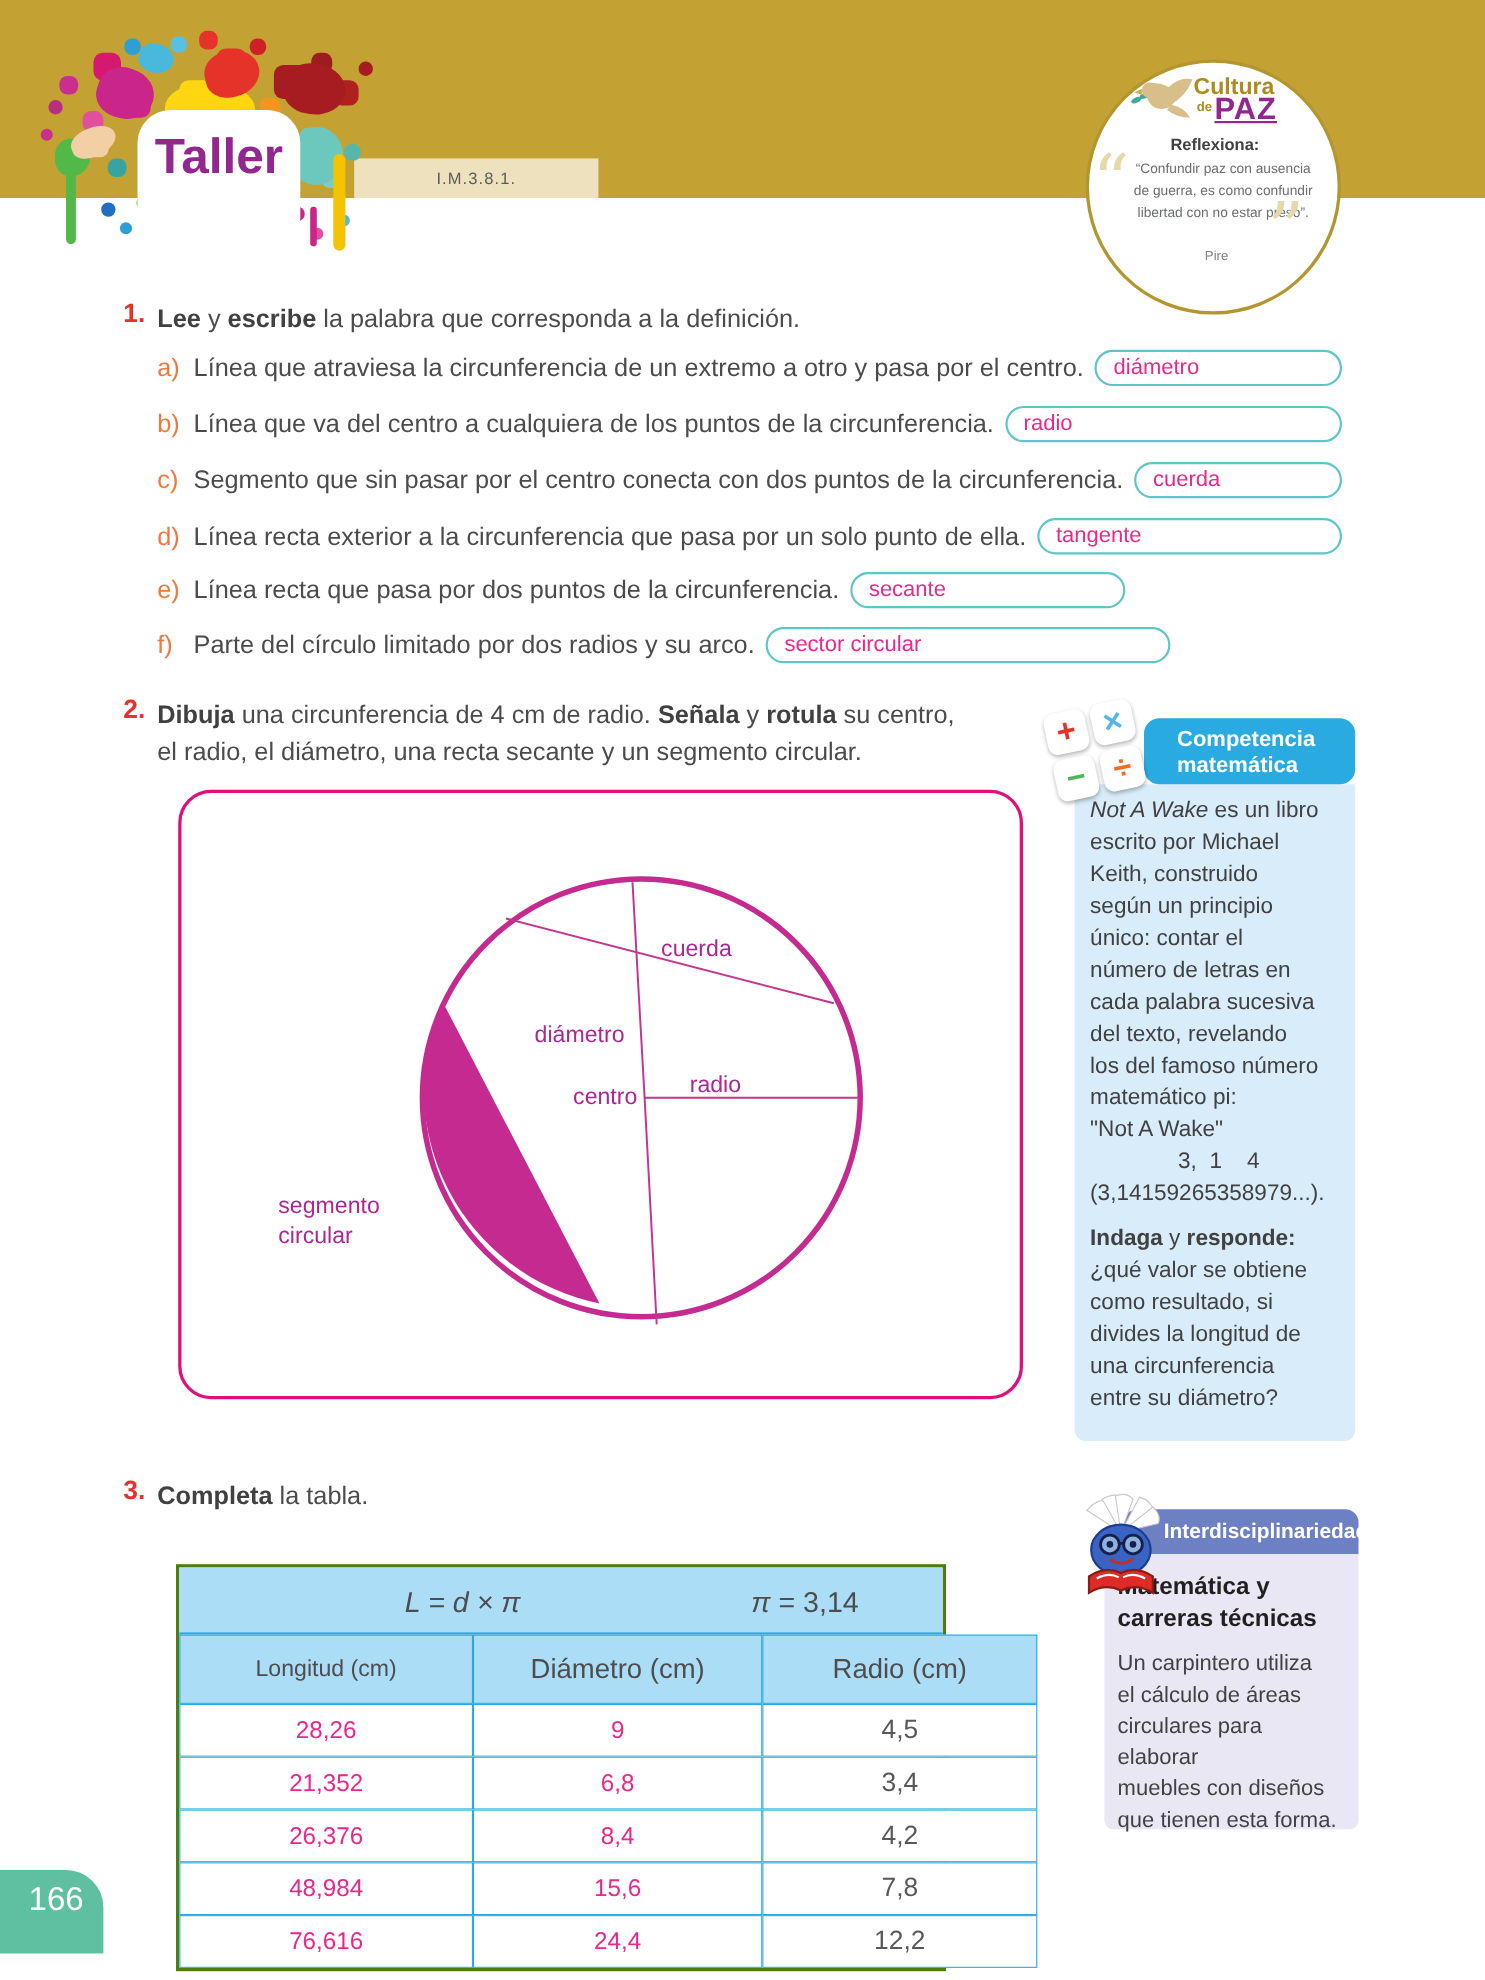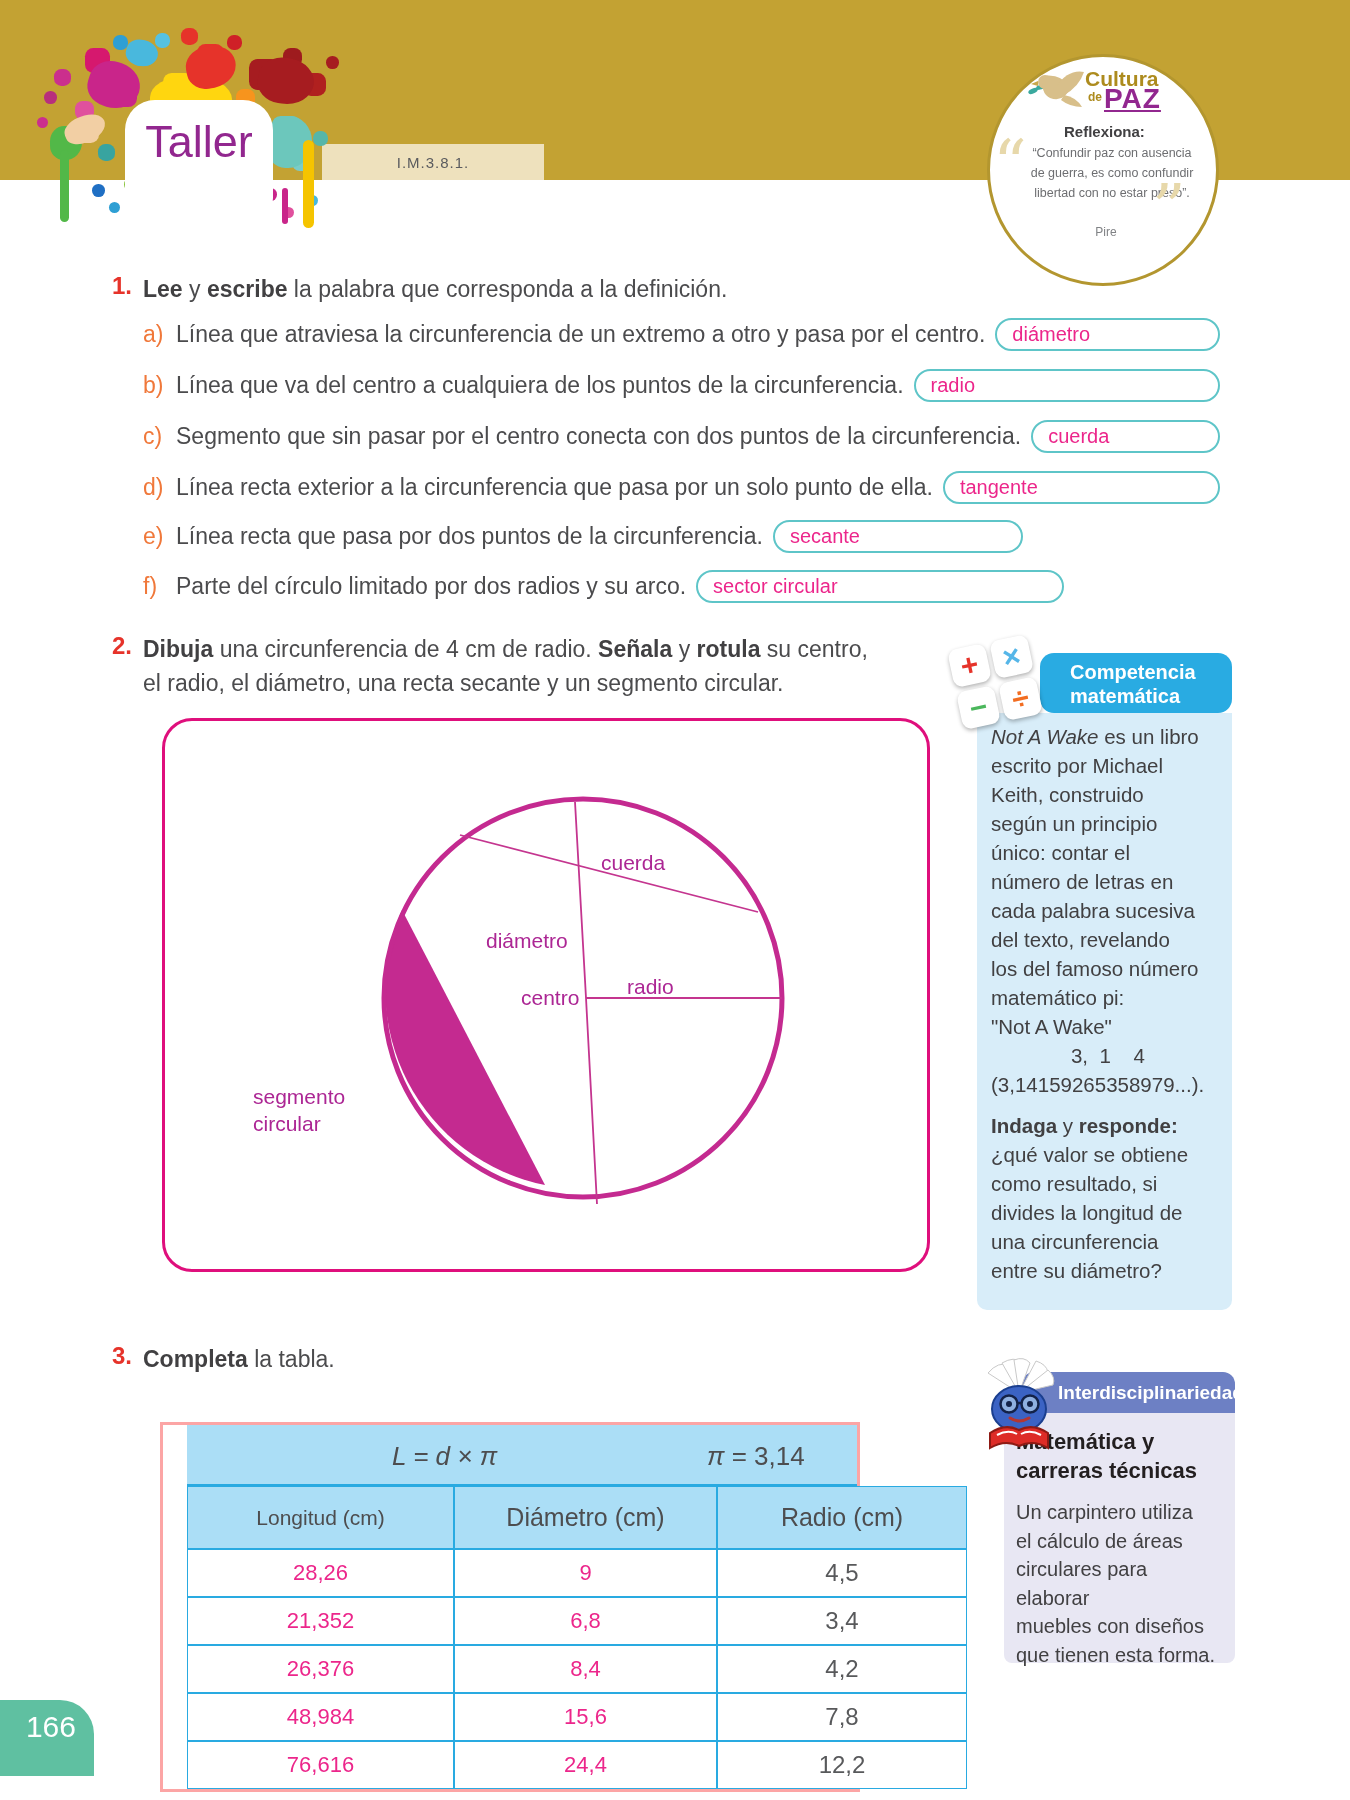--- a/index.html
+++ b/index.html
@@ -7,21 +7,21 @@
   .page { position:relative; width:1350px; height:1800px; background:#ffffff; overflow:hidden; color:#4b4b4d; }
   .abs { position:absolute; }
 
   
   .gold-band { left:0; top:0; width:1350px; height:180px; background:#c3a233; z-index:1; }
   .im-strip { left:322px; top:144px; width:222px; height:36px; background:#eee1bd; z-index:2;
               display:flex; align-items:center; justify-content:center;
               font-size:15px; color:#5a5b5e; letter-spacing:1px; }
   .taller-card { left:125px; top:100px; width:148px; height:128px; background:#ffffff; border-radius:30px; z-index:4;
                  display:flex; align-items:flex-start; justify-content:center; }
-  .taller-card span { margin-top:16px; font-size:45px; font-weight:normal; color:#92278f; }
+  .taller-card span { margin-top:16px; font-size:45px; font-weight:bold; color:#92278f; }
 
   
   .splash { z-index:3; }
   .blob { position:absolute; border-radius:48% 52% 55% 45%; }
   .drip { position:absolute; border-radius:6px; }
   .dots { position:absolute; left:0; top:0; width:5px; height:5px; border-radius:50%;
     box-shadow:
       60px 75px 0 6px #cb2f8d, 95px 58px 0 10px #d6186e, 118px 88px 0 14px #c9258a,
       82px 108px 0 7px #e0509d, 48px 95px 0 4px #b82f7d, 140px 52px 0 9px #49b8dd,
       160px 38px 0 5px #56c1e1, 118px 40px 0 5px #2e9fd4, 187px 34px 0 6px #e6332a,
@@ -81,21 +81,21 @@
   .tile { background:#fff; border-radius:9px; box-shadow:0 2px 4px rgba(0,0,0,.3);
           display:flex; align-items:center; justify-content:center; font-size:30px; font-weight:bold; }
   .t-plus { color:#e6332a; } .t-times { color:#56b6e8; } .t-minus { color:#4bb75c; } .t-divide { color:#f26d21; }
   .comp-body { left:991px; top:722px; width:234px; font-size:20.5px; line-height:29px; color:#414042; }
   .comp-body .pre { white-space:pre-line; }
   .comp-body .prew { white-space:pre-wrap;text-align:center; }
   .comp-body i { font-style:italic; }
   .comp-q { margin-top:12px; }
 
   
-  .tbl { left:160px; top:1422px; width:700px; border:3px solid #fca5a5;padding-left:24px; }
+  .tbl { left:160px; top:1422px; width:700px; border:3px solid #4d7c0f; }
   .tbl-formula { position:relative; height:61px; background:#abdef6; border-bottom:2px solid #29aae1;
                  font-size:26px; color:#4d4d4f; }
   .fx { position:absolute; top:16px; font-style:italic; }
   .fx1 { left:205px; }
   .fx2 { left:520px; }
   .fx .rm { font-style:normal; }
   .tbl-row { display:grid; grid-template-columns:267px 263px 250px; }
   .tbl-cell { border:1px solid #29aae1; display:flex; align-items:center; justify-content:center; }
   .tbl-head .tbl-cell { height:63px; background:#abdef6; color:#4d4d4f; }
   .h1 { font-size:21px; } .h2, .h3 { font-size:25px; }

